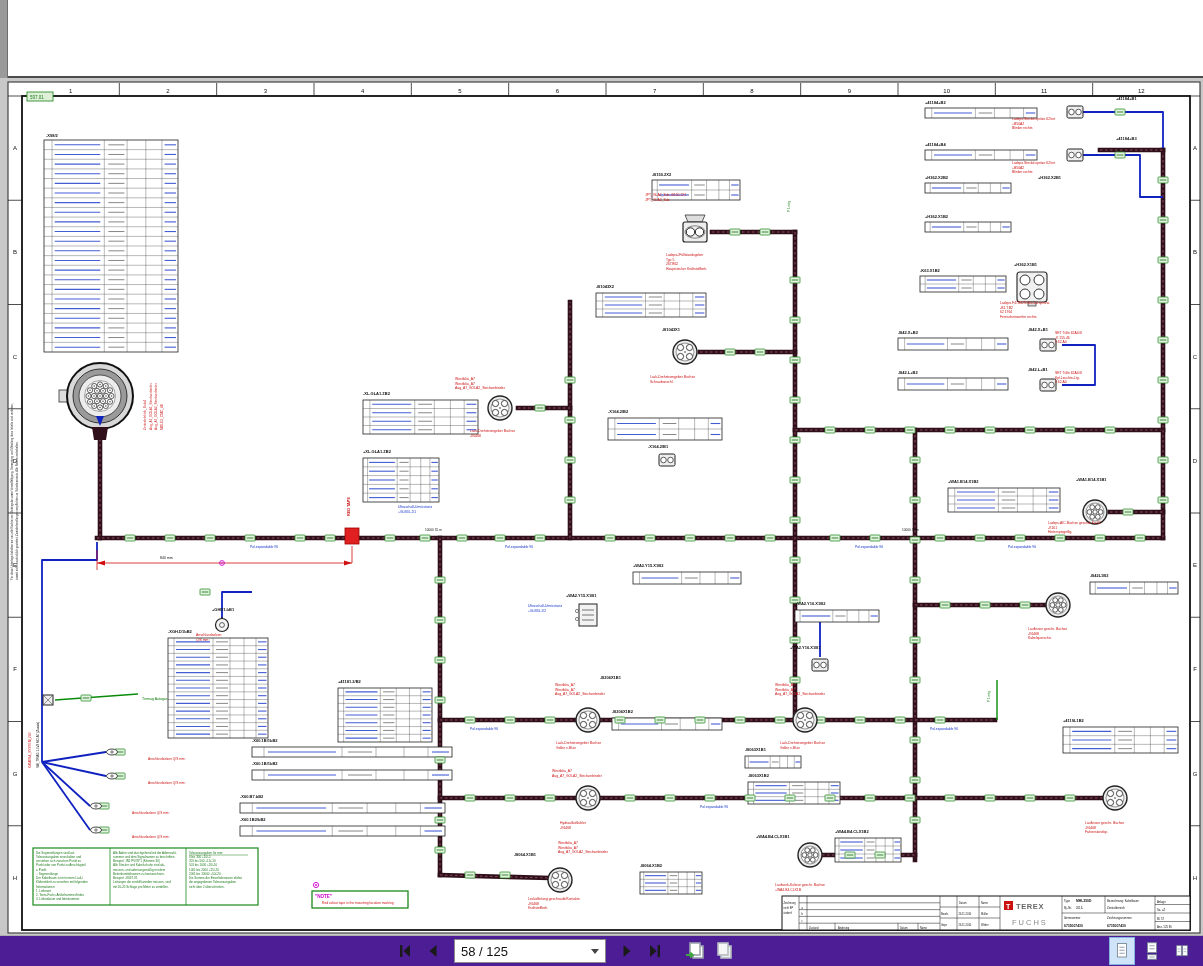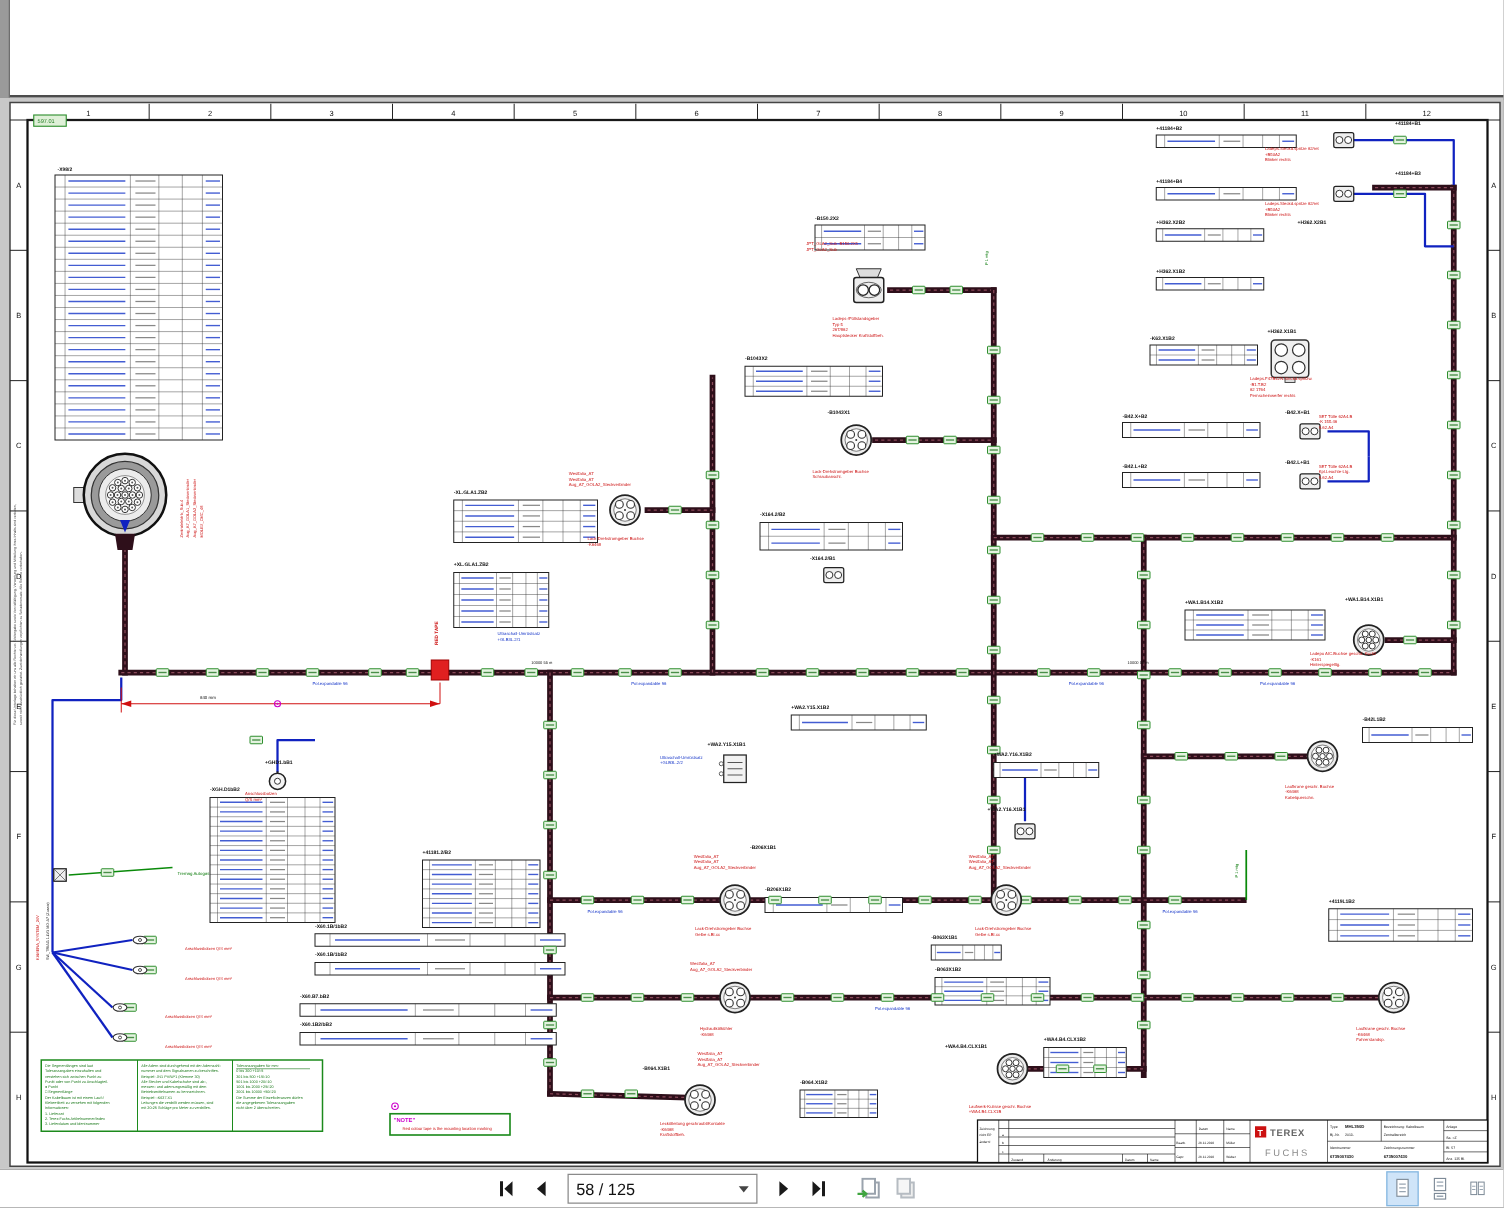--- a/index.html
+++ b/index.html
@@ -6,21 +6,21 @@
   .screen{position:relative;width:1203px;height:966px;background:#c8c8c8;overflow:hidden;
           font-family:"Liberation Sans",sans-serif;text-decoration:underline;}
   .app-header{position:absolute;left:0;top:0;width:1203px;height:78px;background:#ffffff;
               border-bottom:2px solid #4c4c4c;box-sizing:border-box;}
   .header-left-strip{position:absolute;left:0;top:0;width:8px;height:78px;background:#9a9a9a;
               border-right:1px solid #6e6e6e;box-sizing:border-box;}
   .viewer{position:absolute;left:0;top:80px;width:1203px;height:855px;background:#c8c8c8;}
   .viewer svg{position:absolute;left:0;top:0;}
 
   
-  .toolbar{position:absolute;left:0;top:935px;width:1203px;height:31px;background:#ffffff;
+  .toolbar{position:absolute;left:0;top:935px;width:1203px;height:31px;background:#4c1d95;
            border-top:1px solid #aeaeae;box-sizing:border-box;display:flex;align-items:center;}
   .nav{display:flex;align-items:center;gap:2px;margin-left:392px;}
   .tbtn{width:26px;height:26px;border:none;background:transparent;padding:3px;display:flex;
         align-items:center;justify-content:center;cursor:pointer;}
   .pagebox{width:150px;height:22px;background:#fff;border:1px solid #8a8a8a;display:flex;
            align-items:center;margin:0 6px;cursor:pointer;}
   .pagebox .ptext{flex:1;font-size:13px;color:#111;padding-left:6px;}
   .pagebox .caret{width:0;height:0;border-left:4px solid transparent;border-right:4px solid transparent;
            border-top:5px solid #444;margin-right:6px;}
   .grp-gap{width:10px;}

